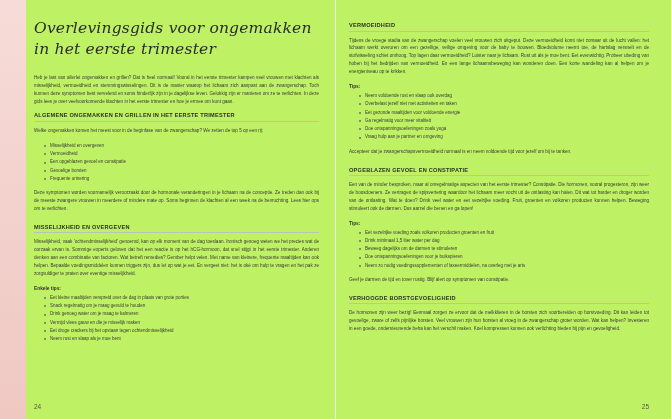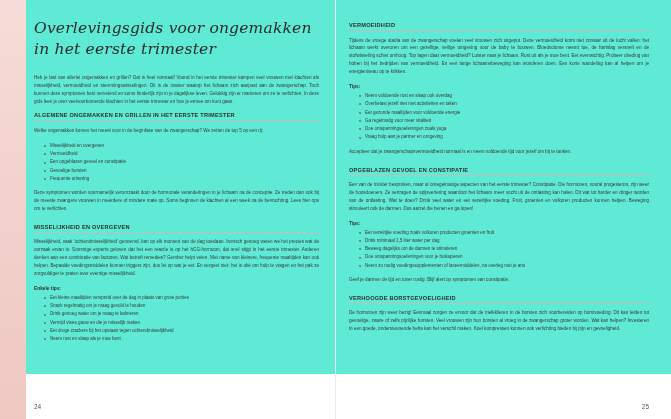--- a/index.html
+++ b/index.html
@@ -4,22 +4,22 @@
 <style>
   html,body{margin:0;padding:0;}
   body{
     width:671px;height:419px;
     background:#ffffff;
     font-family:"Liberation Sans", sans-serif;
     overflow:hidden;
   }
   .spread{
     position:relative;
-    width:671px;height:374px;
-    background:#5eead4;
+    width:671px;height:419px;
+    background:#bef264;
     display:flex;
   }
   
   .left-band{
     position:absolute;left:0;top:0;width:26px;height:419px;
     background:linear-gradient(180deg,#f6dcd8 0%,#f3d2cd 45%,#efc8c2 100%);
   }
   .page{
     position:relative;
     box-sizing:border-box;

